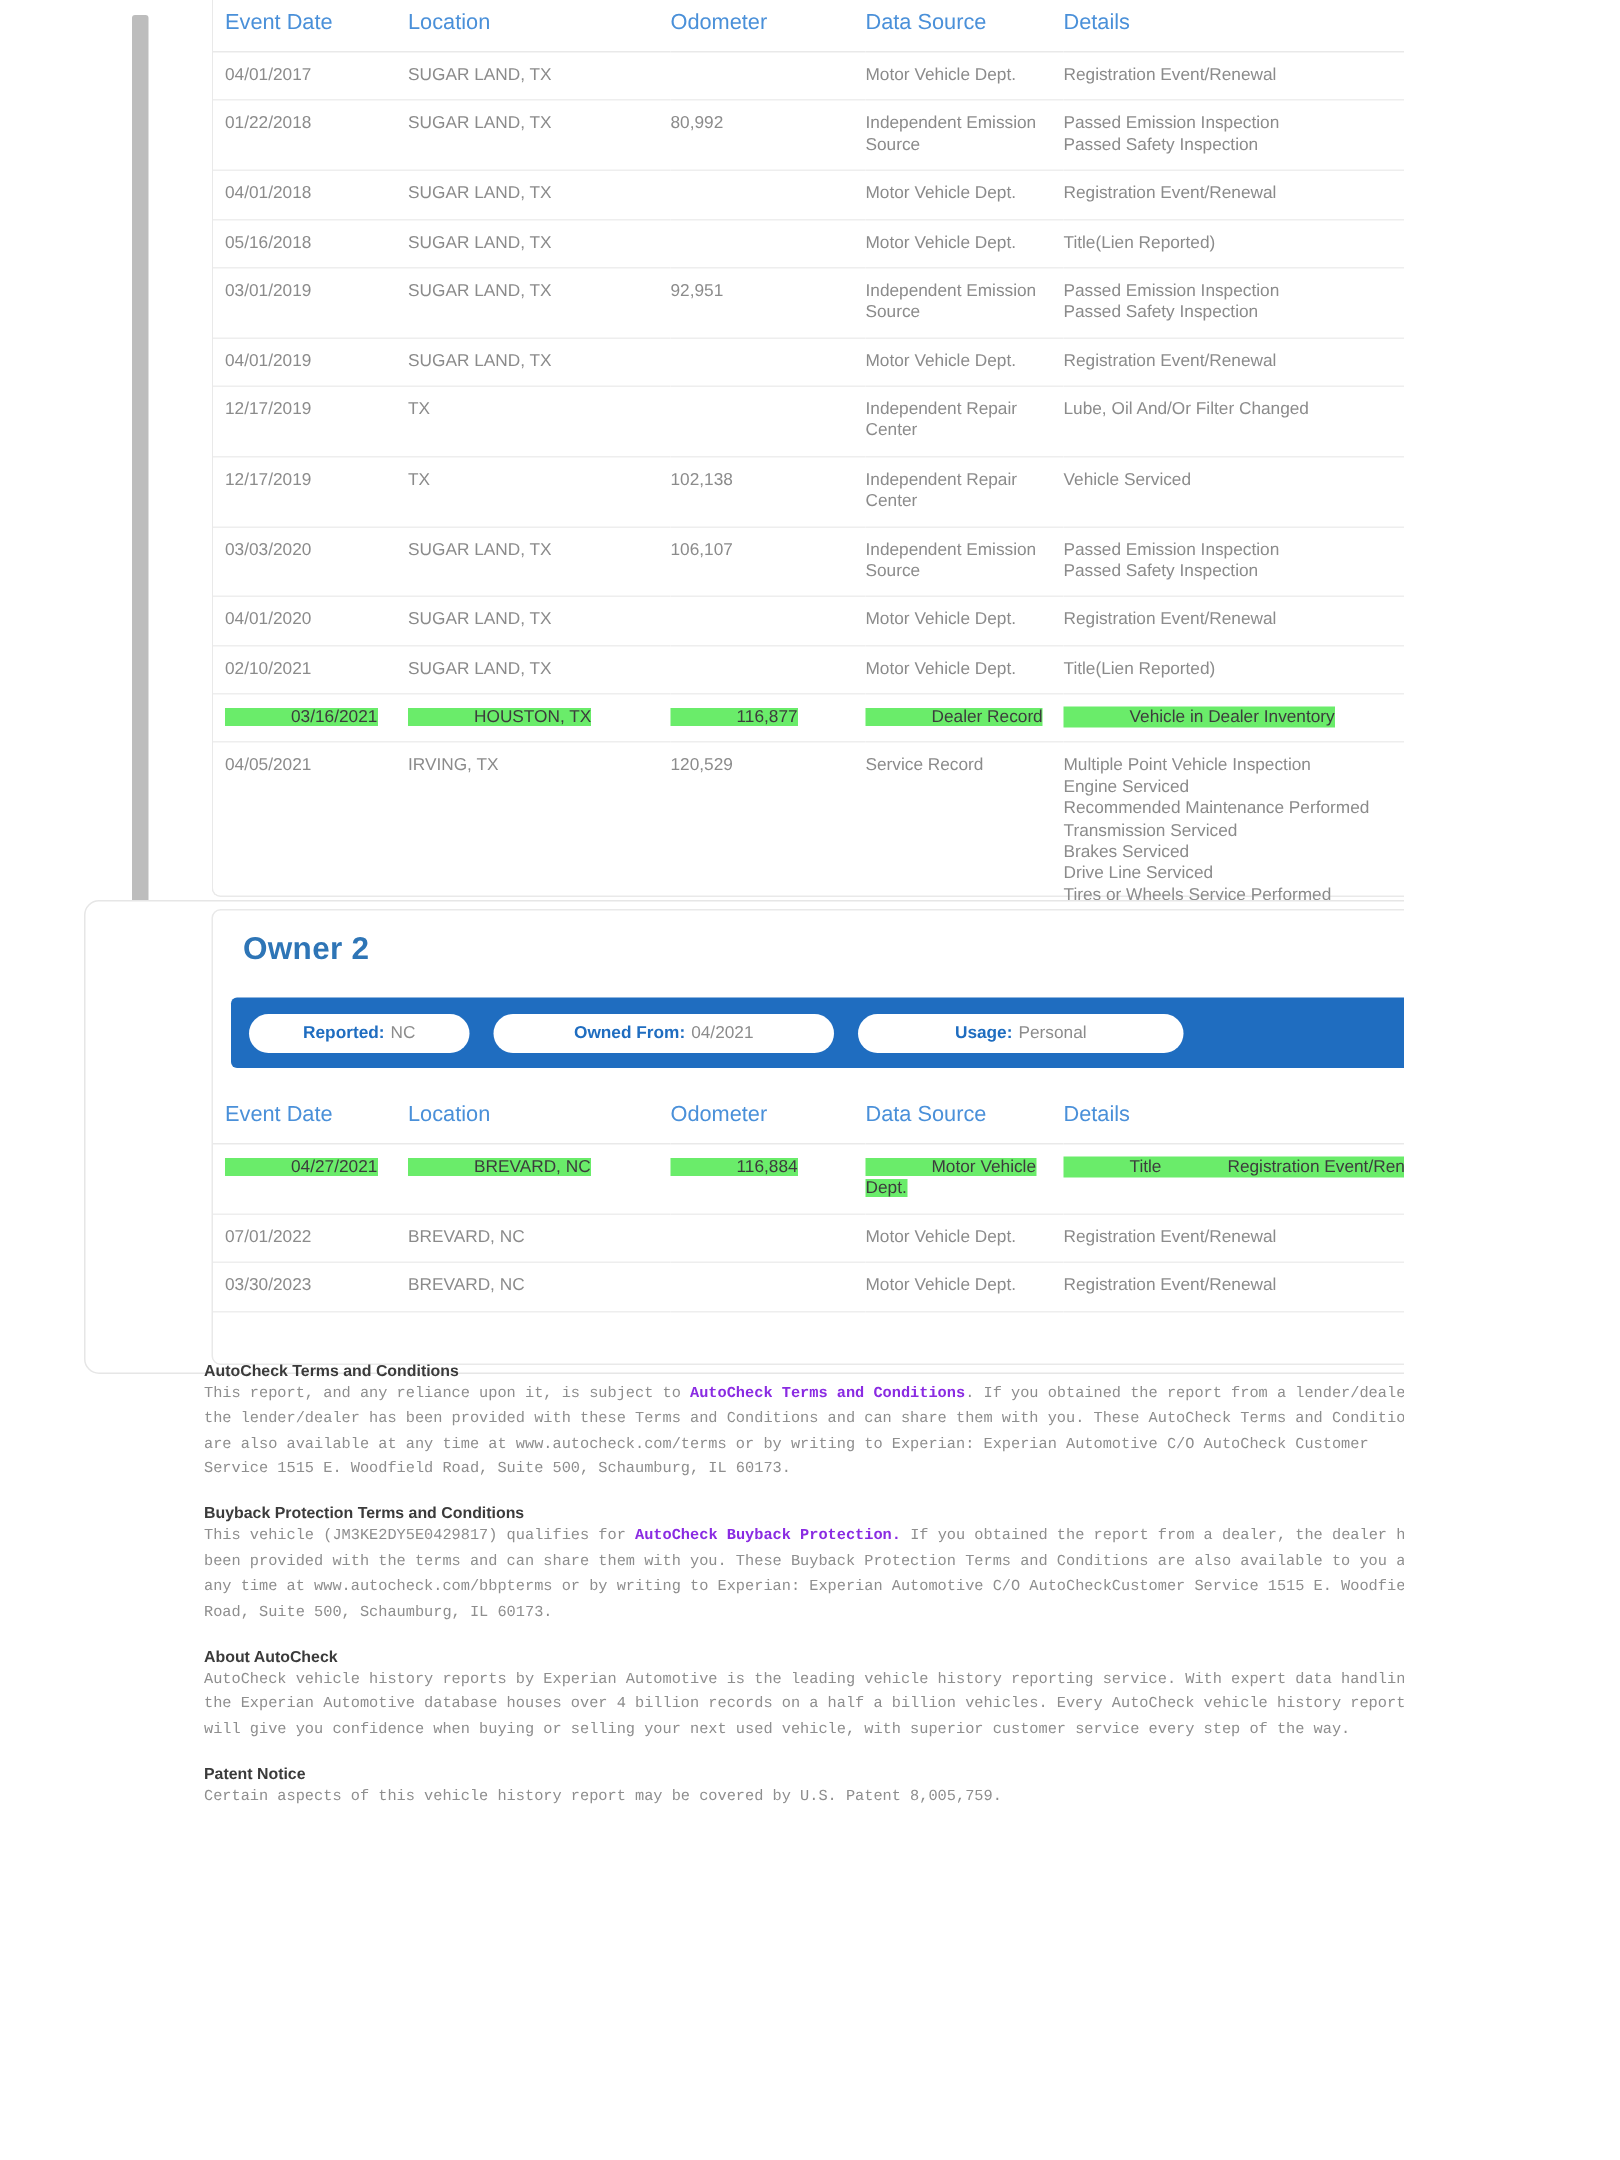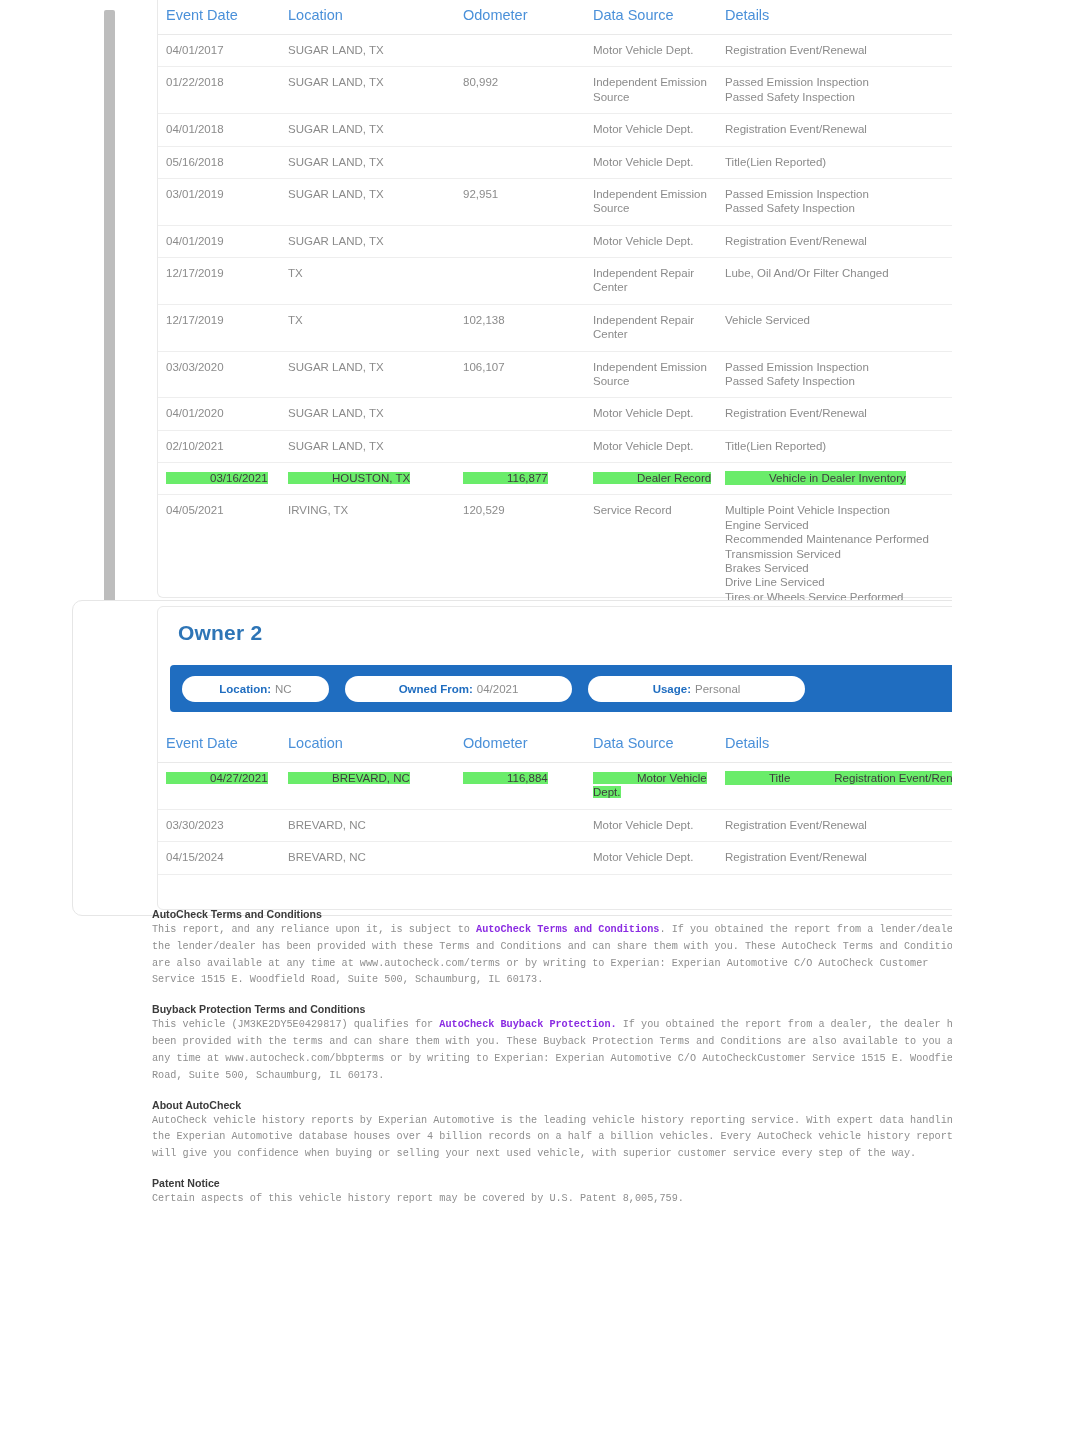--- a/index.html
+++ b/index.html
@@ -2,21 +2,21 @@
 <html><head>
 <meta charset="utf-8">
 <style>
   * { box-sizing: border-box; margin: 0; padding: 0; }
   html, body {
     width: 1080px; height: 1440px;
     background: #ffffff;
     font-family: "Liberation Sans", sans-serif;
     -webkit-font-smoothing: antialiased;
   }
-  .page { position: relative; width: 936px; height: 1440px; overflow: hidden; margin-left: 16px; }
+  .page { position: relative; width: 936px; height: 1440px; overflow: hidden; }
 
   
   .rail {
     position: absolute; left: 88px; top: 10px;
     width: 11px; height: 900px;
     background: #bdbdbd; border-radius: 2px;
   }
   .year-badge {
     position: absolute; left: 68px; top: 620px;
     width: 55px; height: 30px;
@@ -277,21 +277,21 @@
     </table>
   </div>
 
   <div class="owner-outer"></div>
 
   <div class="card card-owner">
     <div class="owner-title">Owner 2</div>
 
     <div class="pillbar">
       <div class="pill pill-1">
-        <b>Location:</b>
+        <b>Reported:</b>
         <span>NC</span>
       </div>
       <div class="pill pill-2">
         <b>Owned From:</b>
         <span>04/2021</span>
       </div>
       <div class="pill pill-3">
         <b>Usage:</b>
         <span>Personal</span>
       </div>
@@ -309,30 +309,30 @@
       </thead>
       <tbody>
           <tr>
             <td class="c-date"><span class="hl">04/27/2021</span></td>
             <td class="c-loc"><span class="hl">BREVARD, NC</span></td>
             <td class="c-odo"><span class="hl">116,884</span></td>
             <td class="c-src"><span class="hl">Motor Vehicle Dept.</span></td>
             <td class="c-det"><span class="det-line hl">Title</span><span class="det-line hl">Registration Event/Renewal</span></td>
           </tr>
           <tr>
+            <td class="c-date"><span class="">07/01/2022</span></td>
+            <td class="c-loc"><span class="">BREVARD, NC</span></td>
+            <td class="c-odo"><span class="">&nbsp;</span></td>
+            <td class="c-src"><span class="">Motor Vehicle Dept.</span></td>
+            <td class="c-det">
+              <span class="det-line">Registration Event/Renewal</span>
+            </td>
+          </tr>
+          <tr>
             <td class="c-date"><span class="">03/30/2023</span></td>
-            <td class="c-loc"><span class="">BREVARD, NC</span></td>
-            <td class="c-odo"><span class="">&nbsp;</span></td>
-            <td class="c-src"><span class="">Motor Vehicle Dept.</span></td>
-            <td class="c-det">
-              <span class="det-line">Registration Event/Renewal</span>
-            </td>
-          </tr>
-          <tr>
-            <td class="c-date"><span class="">04/15/2024</span></td>
             <td class="c-loc"><span class="">BREVARD, NC</span></td>
             <td class="c-odo"><span class="">&nbsp;</span></td>
             <td class="c-src"><span class="">Motor Vehicle Dept.</span></td>
             <td class="c-det">
               <span class="det-line">Registration Event/Renewal</span>
             </td>
           </tr>
         </tbody>
     </table>
   </div>

